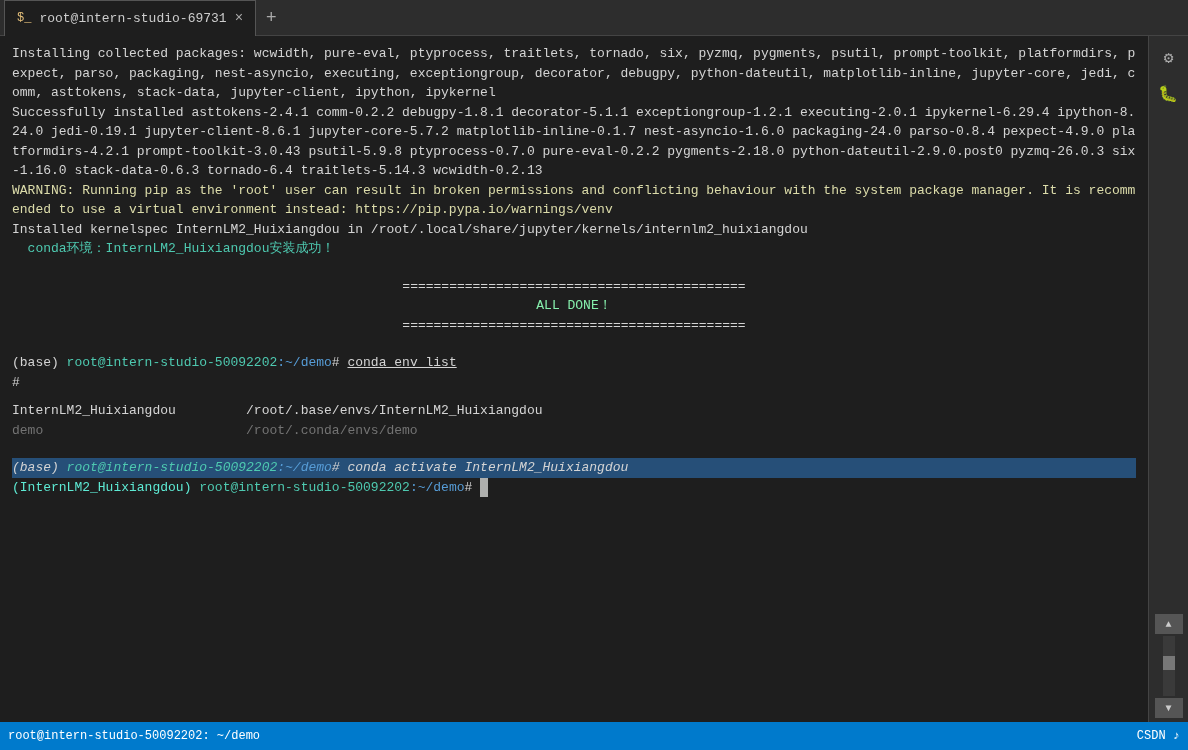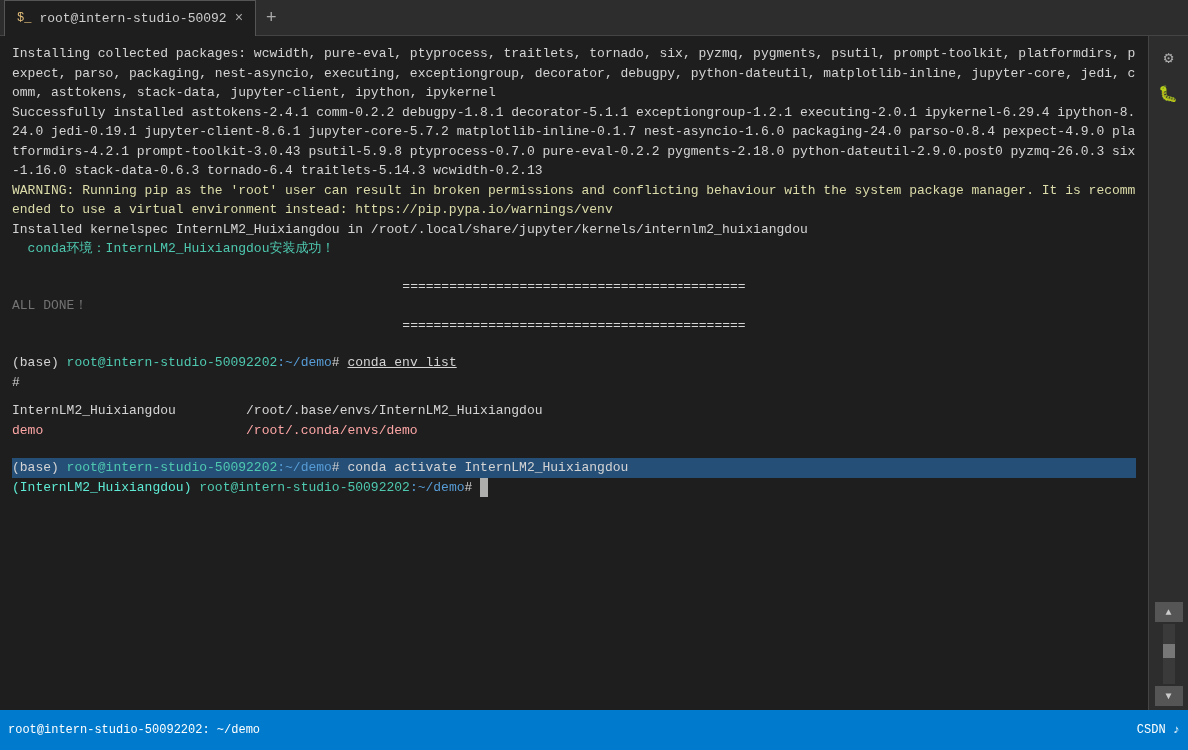--- a/index.html
+++ b/index.html
@@ -136,21 +136,21 @@
     .scroll-thumb {
       width: 12px;
       height: 14px;
       background: #777;
       position: absolute;
       top: 20px;
     }
 
     
     .status-bar {
-      height: 40px;
+      height: 28px;
       background: #007acc;
       display: flex;
       align-items: center;
       justify-content: flex-end;
       padding: 0 8px;
       font-size: 12px;
       color: #fff;
       flex-shrink: 0;
       gap: 8px;
     }
@@ -165,45 +165,45 @@
       white-space: pre-wrap;
       word-break: break-all;
     }
   </style>
 </head>
 <body>
 
 <div class="title-bar">
   <div class="tab">
     <span class="tab-icon">$_</span>
-    <span>root@intern-studio-50092</span>
+    <span>root@intern-studio-69731</span>
     <span class="tab-close">×</span>
   </div>
   <button class="tab-new">+</button>
 </div>
 
 <div class="main-area">
   <div class="terminal" id="terminal">
   <div class="term-line" style="color: rgb(212, 212, 212);">Installing collected packages: wcwidth, pure-eval, ptyprocess, traitlets, tornado, six, pyzmq, pygments, psutil, prompt-toolkit, platformdirs, pexpect, parso, packaging, nest-asyncio, executing, exceptiongroup, decorator, debugpy, python-dateutil, matplotlib-inline, jupyter-core, jedi, comm, asttokens, stack-data, jupyter-client, ipython, ipykernel</div>
       <div class="term-line" style="color: rgb(212, 212, 212);">Successfully installed asttokens-2.4.1 comm-0.2.2 debugpy-1.8.1 decorator-5.1.1 exceptiongroup-1.2.1 executing-2.0.1 ipykernel-6.29.4 ipython-8.24.0 jedi-0.19.1 jupyter-client-8.6.1 jupyter-core-5.7.2 matplotlib-inline-0.1.7 nest-asyncio-1.6.0 packaging-24.0 parso-0.8.4 pexpect-4.9.0 platformdirs-4.2.1 prompt-toolkit-3.0.43 psutil-5.9.8 ptyprocess-0.7.0 pure-eval-0.2.2 pygments-2.18.0 python-dateutil-2.9.0.post0 pyzmq-26.0.3 six-1.16.0 stack-data-0.6.3 tornado-6.4 traitlets-5.14.3 wcwidth-0.2.13</div>
       <div class="term-line" style="color: rgb(220, 220, 170);">WARNING: Running pip as the 'root' user can result in broken permissions and conflicting behaviour with the system package manager. It is recommended to use a virtual environment instead: https://pip.pypa.io/warnings/venv</div>
       <div class="term-line" style="color: rgb(212, 212, 212);">Installed kernelspec InternLM2_Huixiangdou in /root/.local/share/jupyter/kernels/internlm2_huixiangdou</div>
       <div class="term-line" style="color: rgb(78, 201, 176);">  conda环境：InternLM2_Huixiangdou安装成功！</div>
       <div style="height: 18px;"></div>
       <div class="term-line" style="color: rgb(212, 212, 212); text-align: center;">============================================</div>
-      <div class="term-line" style="color: #737373; ">ALL DONE！</div>
+      <div class="term-line" style="color: #86efac; text-align: center;">ALL DONE！</div>
       <div class="term-line" style="color: rgb(212, 212, 212); text-align: center;">============================================</div>
       <div style="height: 18px;"></div>
       <div class="term-line"><span style="color: rgb(212, 212, 212);">(base) </span><span style="color: rgb(78, 201, 176);">root@intern-studio-50092202</span><span style="color: rgb(86, 156, 214);">:~/demo</span><span style="color: rgb(212, 212, 212);"># </span><span style="color: rgb(212, 212, 212); text-decoration: underline;">conda env list</span></div>
       <div class="term-line" style="color: rgb(212, 212, 212);">#</div>
       <div style="height: 9px;"></div>
       <div class="term-line" style="color: rgb(212, 212, 212);">InternLM2_Huixiangdou         /root/.base/envs/InternLM2_Huixiangdou</div>
-      <div class="term-line" style="color: #fca5a5;">demo                          /root/.conda/envs/demo</div>
+      <div class="term-line" style="color: #737373;">demo                          /root/.conda/envs/demo</div>
       <div style="height: 18px;"></div>
-      <div class="term-line" style="background: rgb(38, 79, 120);"><span style="color: rgb(212, 212, 212);">(base) </span><span style="color: rgb(78, 201, 176);">root@intern-studio-50092202</span><span style="color: rgb(86, 156, 214);">:~/demo</span><span style="color: rgb(212, 212, 212);"># </span><span style="color: rgb(212, 212, 212);">conda activate InternLM2_Huixiangdou</span></div>
+      <div class="term-line" style="background: rgb(38, 79, 120); font-style: italic;"><span style="color: rgb(212, 212, 212);">(base) </span><span style="color: rgb(78, 201, 176);">root@intern-studio-50092202</span><span style="color: rgb(86, 156, 214);">:~/demo</span><span style="color: rgb(212, 212, 212);"># </span><span style="color: rgb(212, 212, 212);">conda activate InternLM2_Huixiangdou</span></div>
       <div class="term-line"><span style="color: #5eead4;">(InternLM2_Huixiangdou) </span><span style="color: rgb(78, 201, 176);">root@intern-studio-50092202</span><span style="color: rgb(86, 156, 214);">:~/demo</span><span style="color: rgb(212, 212, 212);"># </span><span style="background: rgb(174, 175, 173); color: rgb(30, 30, 30); display: inline-block; width: 8px;"> </span></div>
     </div>
 
   <div class="right-sidebar">
     <div class="sidebar-icon">⚙</div>
     <div class="sidebar-icon">🐛</div>
 
     <div class="right-sidebar-scroll">
       <div class="scroll-btn">▲</div>
       <div class="scroll-track">

